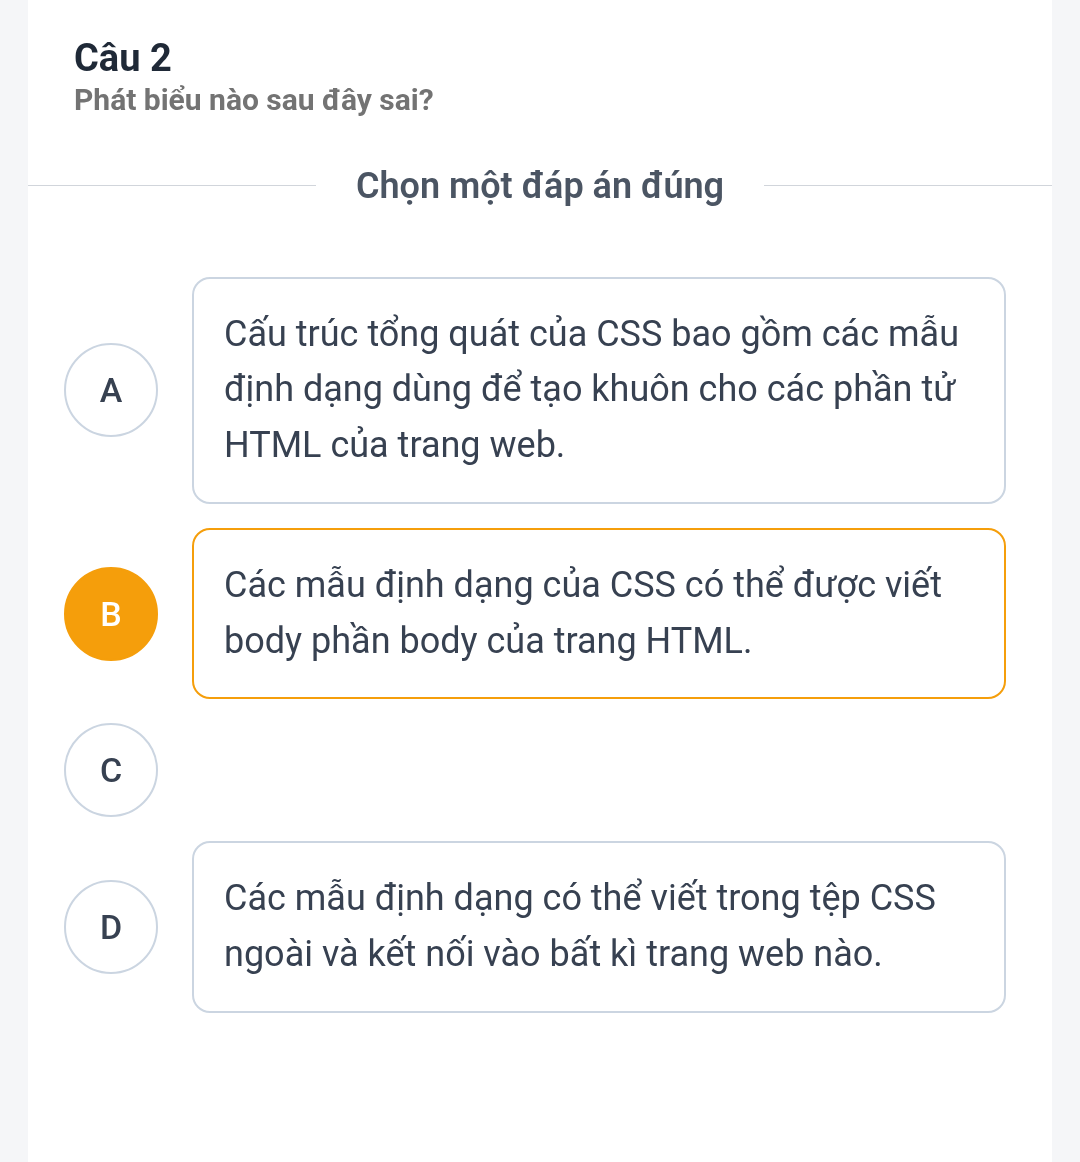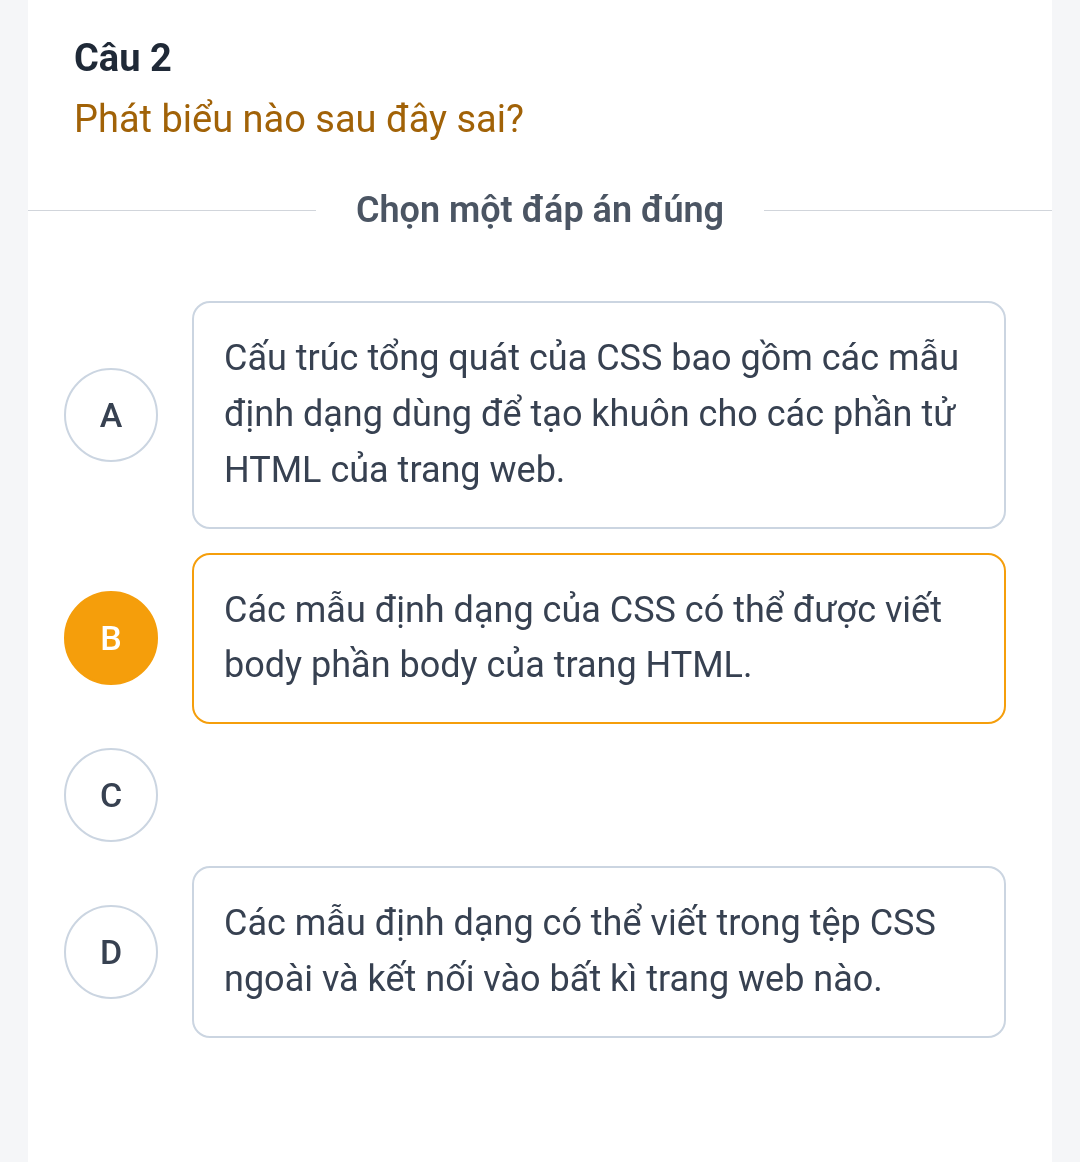--- a/index.html
+++ b/index.html
@@ -15,26 +15,25 @@
     margin: 0 28px;
     min-height: 1162px;
   }
   .question-header {
     padding: 36px 46px 44px 46px;
   }
   .question-number {
     font-size: 38px;
     font-weight: 700;
     color: #1f2937;
-    margin-bottom: 14px;
   }
   .question-text {
-    font-size: 38px;
-    font-weight: 400;
-    color: #a16207;
+    font-size: 30px;
+    font-weight: 700;
+    color: #737373;
     line-height: 1.35;
   }
   .divider-row {
     display: flex;
     align-items: center;
     gap: 40px;
     padding: 0 0px;
   }
   .divider-line {
     flex: 1;

